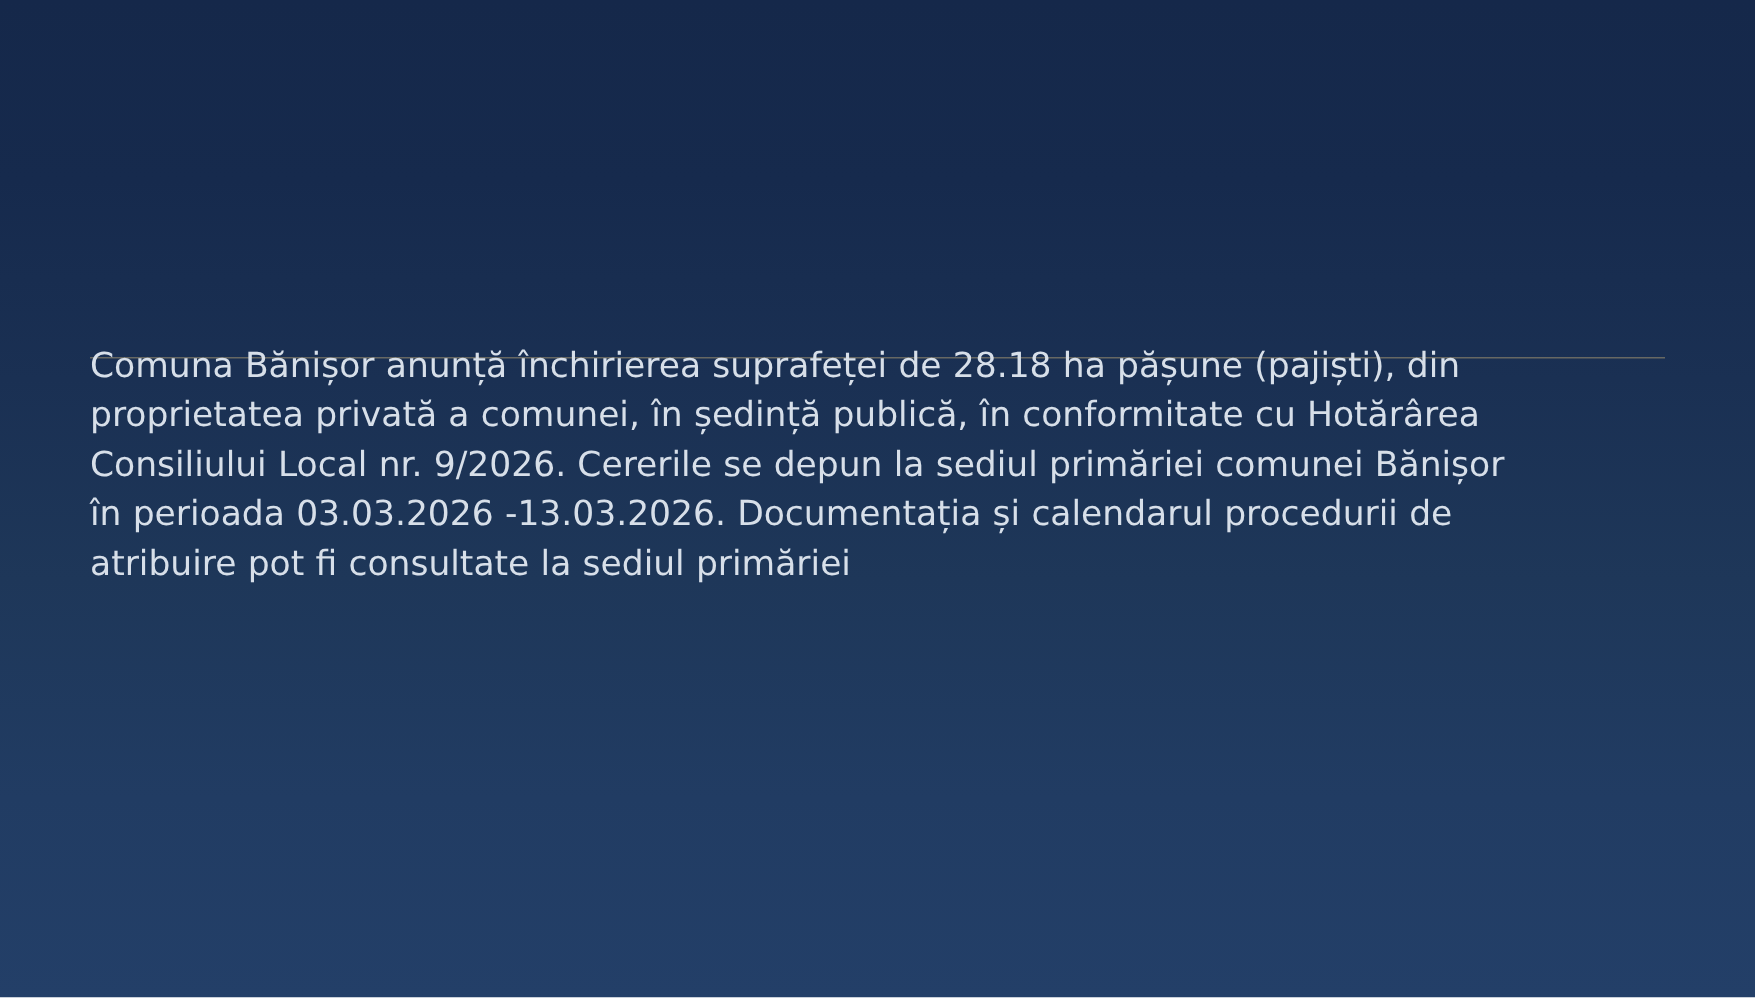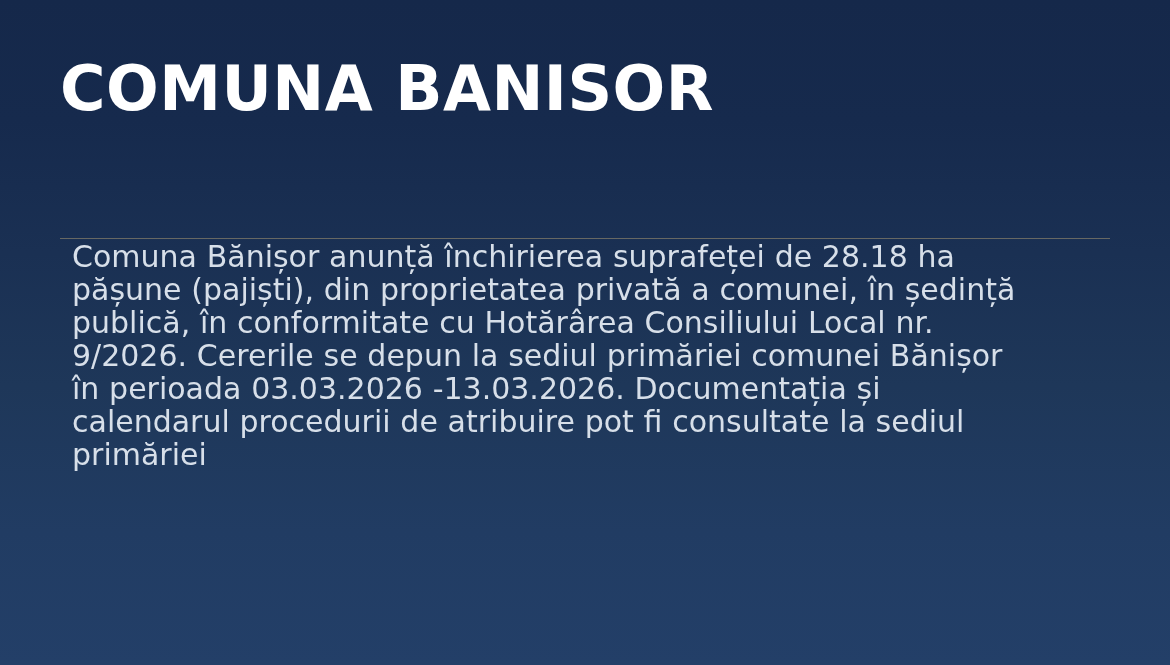--- a/index.html
+++ b/index.html
@@ -72,35 +72,34 @@
     opacity: 0.95;
     pointer-events: none;
   }
 
   
   #body-text {
     position: absolute;
     left: 60px;
     top: 228px;
     width: 960px;
-    margin: 12px;
+    margin: 0;
     font-family: "DejaVu Sans", sans-serif;
-    font-size: 30px;
+    font-size: 23px;
     font-weight: 400;
     line-height: 33px;
     color: #d7dfe9;
     white-space: pre-wrap;
     word-spacing: 0.2px;
   }
 </style>
 </head>
 <body>
 
 <div id="slide">
 
-  <h1 id="title">COMUNA BANISOR</h1>
 
 
   <div id="hrule"></div>
 
   <p id="body-text">Comuna Bănișor anunță închirierea suprafeței de 28.18 ha pășune (pajiști), din proprietatea privată a comunei, în ședință publică, în conformitate cu Hotărârea Consiliului Local nr. 9/2026. Cererile se depun la sediul primăriei comunei Bănișor în perioada 03.03.2026 -13.03.2026. Documentația și calendarul procedurii de atribuire pot fi consultate la sediul primăriei</p>
 
 </div>
 
 </body></html>

